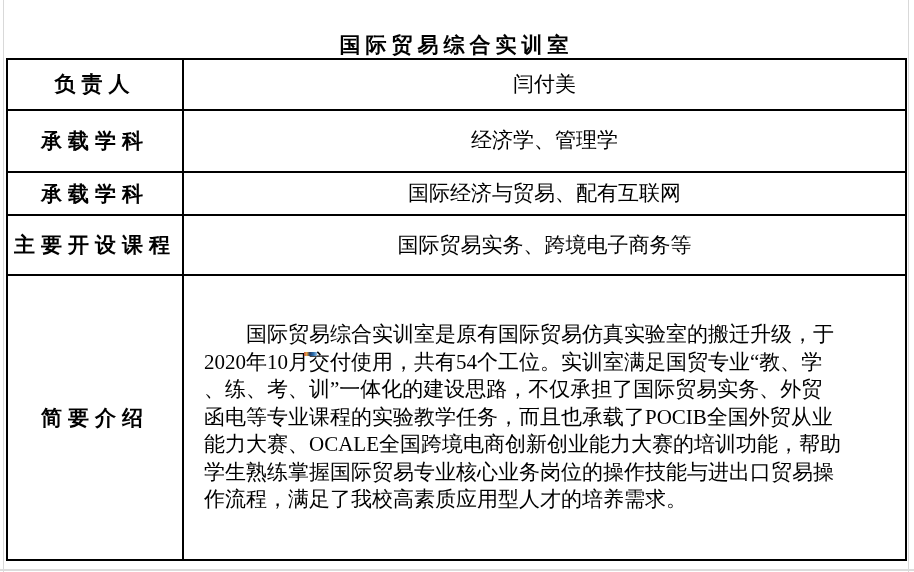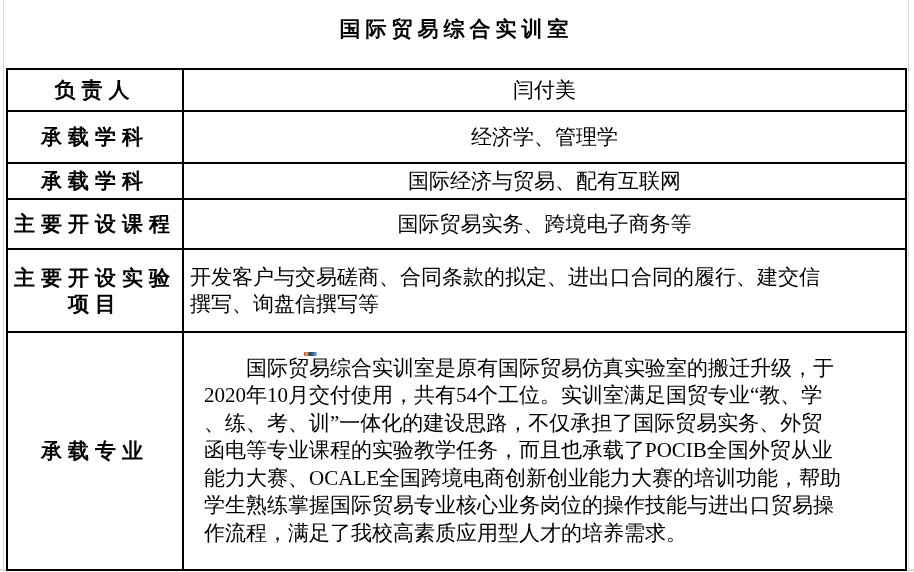--- a/index.html
+++ b/index.html
@@ -12,29 +12,29 @@
     overflow:hidden;
   }
   
   .grid-edge-v{position:absolute;top:0;bottom:0;width:1px;background:#d9d9d9;}
   .grid-edge-left{left:3px;}
   .grid-edge-right{left:908px;}
   .grid-edge-bottom{position:absolute;left:0;width:914px;top:569px;height:2px;background:#dcdcdc;}
 
   
   .doc-title{
-    position:absolute;left:6px;top:0;width:901px;height:58px;
+    position:absolute;left:6px;top:16px;width:901px;height:58px;
     line-height:58px;text-align:center;
     font-size:21px;font-weight:bold;letter-spacing:5px;
     white-space:nowrap;
   }
 
   
   .info-table{
-    position:absolute;left:6px;top:68px;
+    position:absolute;left:6px;top:58px;
     width:901px;height:503px;
     border-collapse:collapse;table-layout:fixed;
     background:#ffffff;
   }
   .info-table td{
     border:2px solid #000000;
     vertical-align:middle;
     font-size:21px;
     overflow:hidden;
   }
@@ -84,28 +84,22 @@
       <td class="value-cell value-center">经济学、管理学</td>
     </tr>
     <tr class="r3">
       <td class="label-cell">承载学科</td>
       <td class="value-cell value-center">国际经济与贸易、配有互联网</td>
     </tr>
     <tr class="r4">
       <td class="label-cell">主要开设课程</td>
       <td class="value-cell value-center">国际贸易实务、跨境电子商务等</td>
     </tr>
-    <tr class="r5">
-      <td class="label-cell">主要开设实验
-项目</td>
-      <td class="value-cell value-left">开发客户与交易磋商、合同条款的拟定、进出口合同的履行、建交信
-撰写、询盘信撰写等</td>
-    </tr>
     <tr class="r7">
-      <td class="label-cell">承载专业</td>
+      <td class="label-cell">简要介绍</td>
       <td class="value-cell value-left value-intro">　　国际贸易综合实训室是原有国际贸易仿真实验室的搬迁升级，于
 2020年10月交付使用，共有54个工位。实训室满足国贸专业“教、学
 、练、考、训”一体化的建设思路，不仅承担了国际贸易实务、外贸
 函电等专业课程的实验教学任务，而且也承载了POCIB全国外贸从业
 能力大赛、OCALE全国跨境电商创新创业能力大赛的培训功能，帮助
 学生熟练掌握国际贸易专业核心业务岗位的操作技能与进出口贸易操
 作流程，满足了我校高素质应用型人才的培养需求。</td>
     </tr>
   </tbody>
 </table>

